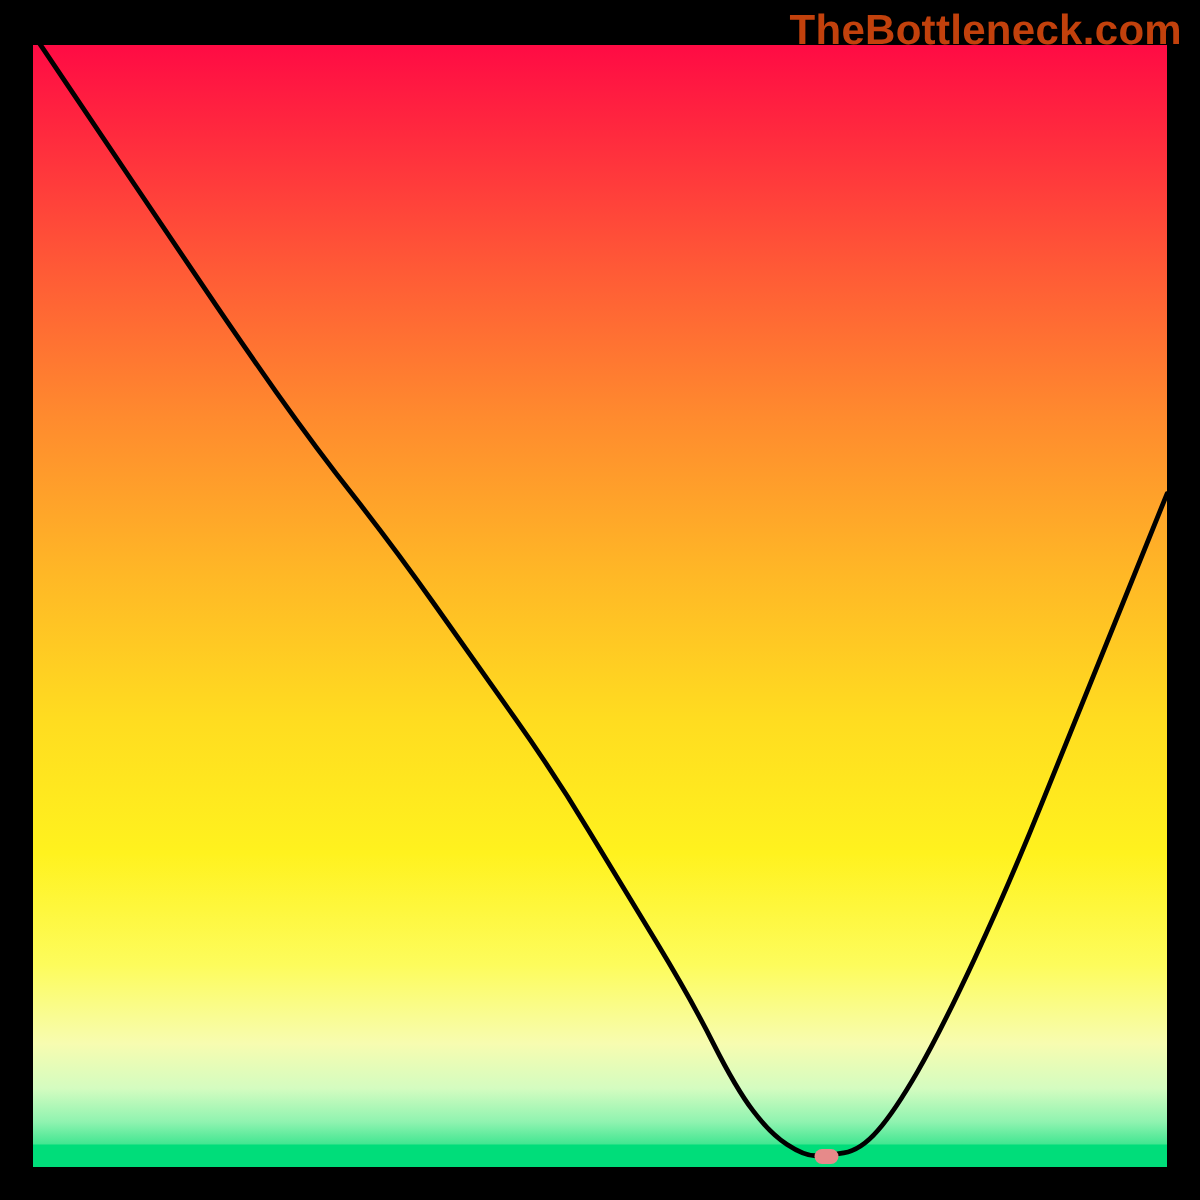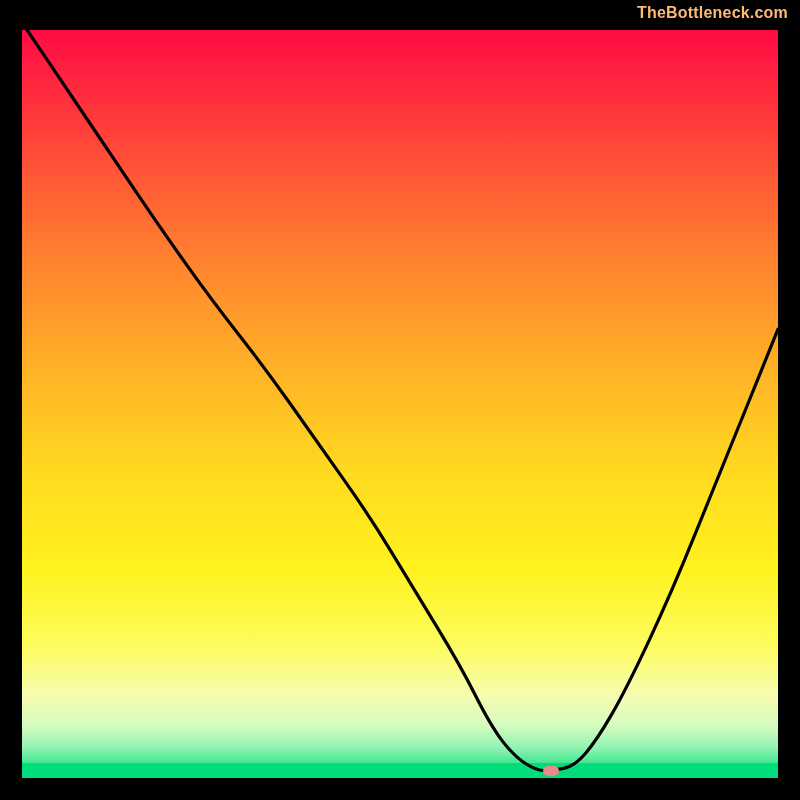--- a/index.html
+++ b/index.html
@@ -14,22 +14,22 @@
   .frame {
     position: relative;
     width: 800px;
     height: 800px;
     background: #000;
   }
   .watermark {
     position: absolute;
     top: 4px;
     right: 12px;
-    color: #fdba74;
-    font-size: 16px;
+    color: #c2410c;
+    font-size: 28px;
     font-weight: 600;
     letter-spacing: 0.2px;
     user-select: none;
   }
   .plot {
     position: absolute;
     left: 22px;
     top: 30px;
     width: 756px;
     height: 748px;

